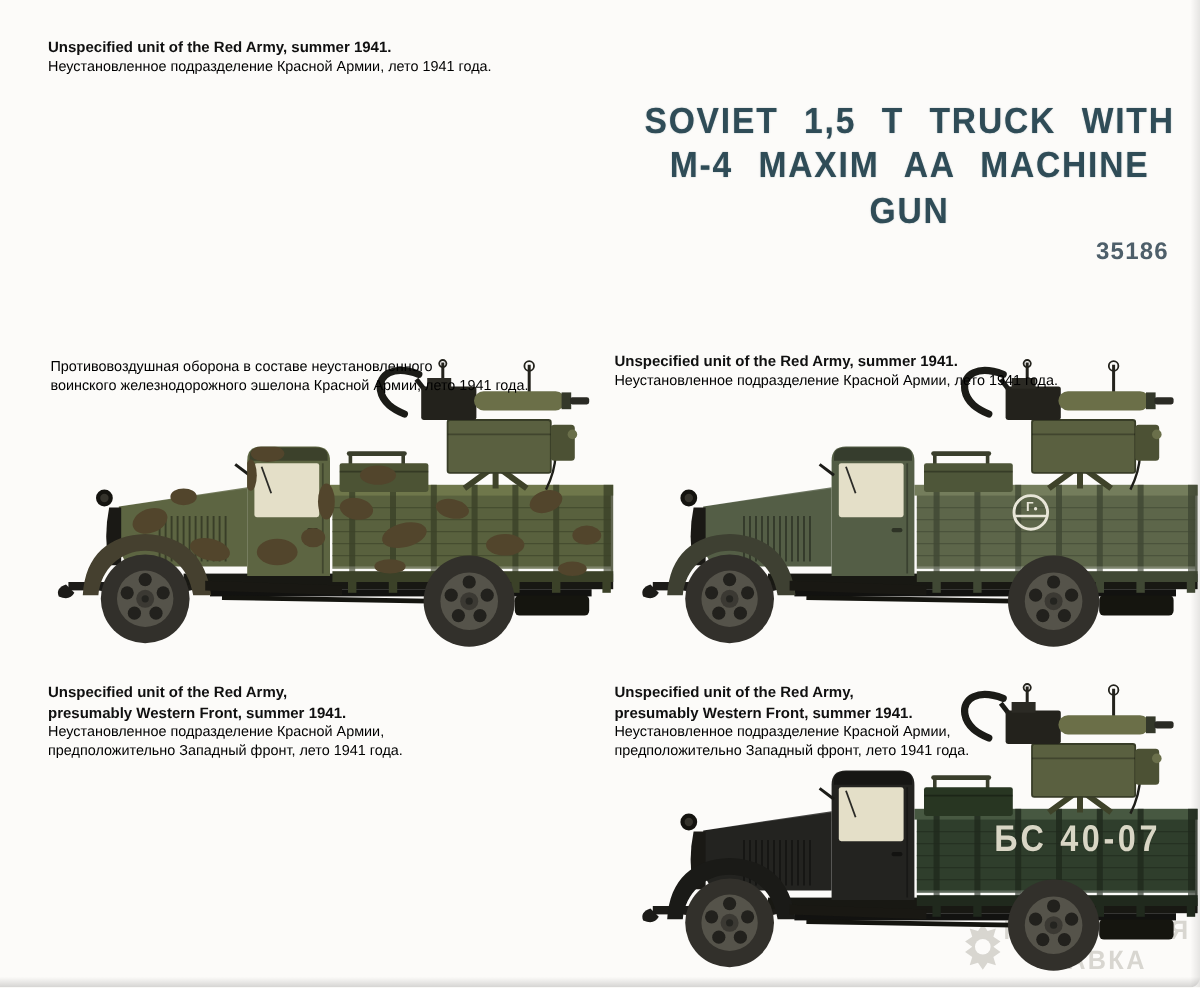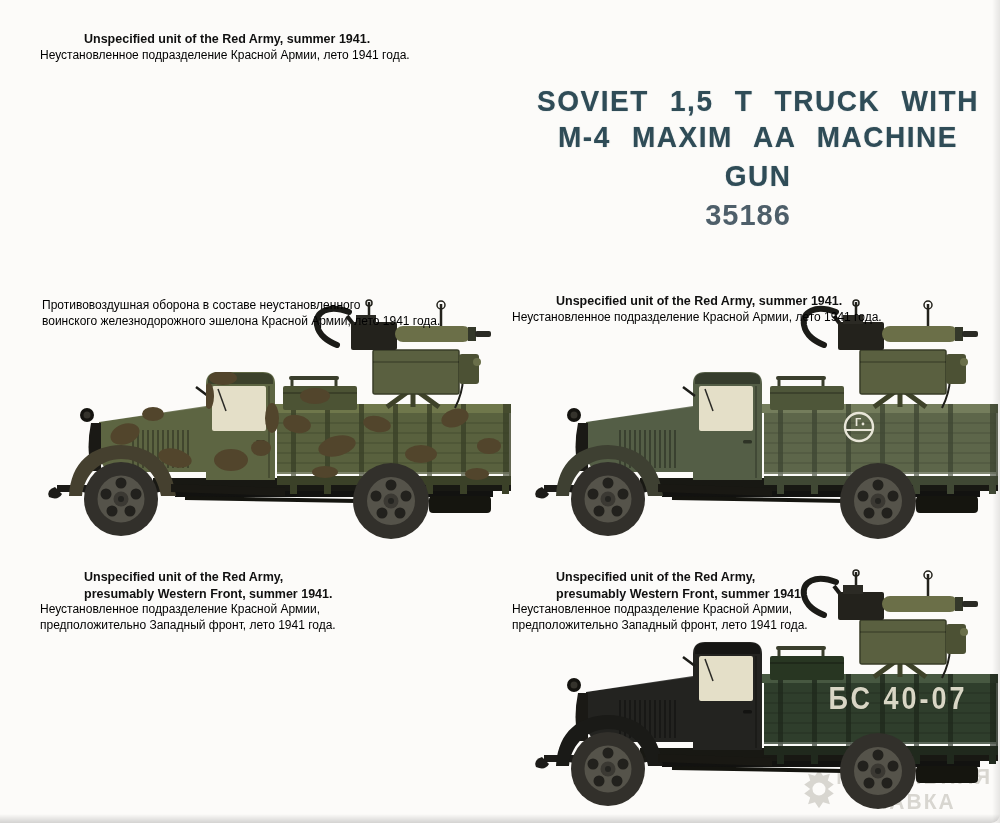--- a/index.html
+++ b/index.html
@@ -7,35 +7,35 @@
     position:relative;width:1000px;height:823px;background:#fcfbf9;
     overflow:hidden;font-family:"Liberation Sans","DejaVu Sans",sans-serif;
   }
   
   .title-block{position:absolute;left:522px;top:82px;width:472px;text-align:center;}
   .title-line{
     font-weight:900;font-size:28px;line-height:1.3;letter-spacing:1.5px;word-spacing:12px;
     transform:scaleY(1.08);transform-origin:top center;
     text-shadow:0 0 1px rgba(47,76,87,.5);
   }
-  .kit-number{font-weight:bold;font-size:29px;padding:8px 20px 0 0;letter-spacing:1px;}
+  .kit-number{font-weight:bold;font-size:20px;text-align:right;padding:8px 20px 0 0;letter-spacing:1px;}
   
   .cell{position:absolute;width:515px;height:280px;}
   .cell-1{left:0;top:0;}
   .cell-2{left:0;top:270px;}
   .cell-3{left:487px;top:270px;}
   .cell-4{left:0;top:540px;}
   .cell-5{left:487px;top:540px;}
   .caption{position:absolute;width:420px;z-index:3;}
   .cell-1 .caption{left:40px;top:31px;}
   .cell-2 .caption{left:42px;top:28px;}
   .cell-3 .caption{left:25px;top:23px;}
   .cell-4 .caption{left:40px;top:29px;}
   .cell-5 .caption{left:25px;top:29px;}
-  .cap-en{font-weight:bold;font-size:12.5px;line-height:1.32;color:#101010;white-space:pre-line;margin-left:44px;}
+  .cap-en{font-weight:bold;font-size:12.5px;line-height:1.32;color:#101010;white-space:pre-line;}
   .cap-ru{font-size:12px;line-height:1.32;color:#000000;white-space:pre-line;}
   .truck-wrap{position:absolute;left:25px;top:22px;width:490px;height:250px;z-index:2;}
   .truck-svg{position:absolute;left:0;top:0;width:490px;height:250px;}
   .marking{
     position:absolute;left:290px;top:122px;width:192px;text-align:center;
     font-weight:bold;letter-spacing:3px;transform:scaleY(1.15);
     text-shadow:0 0 1px rgba(0,0,0,.25);
   }
   .emblem{position:absolute;left:331px;top:119px;width:32px;height:32px;display:none;}
   

